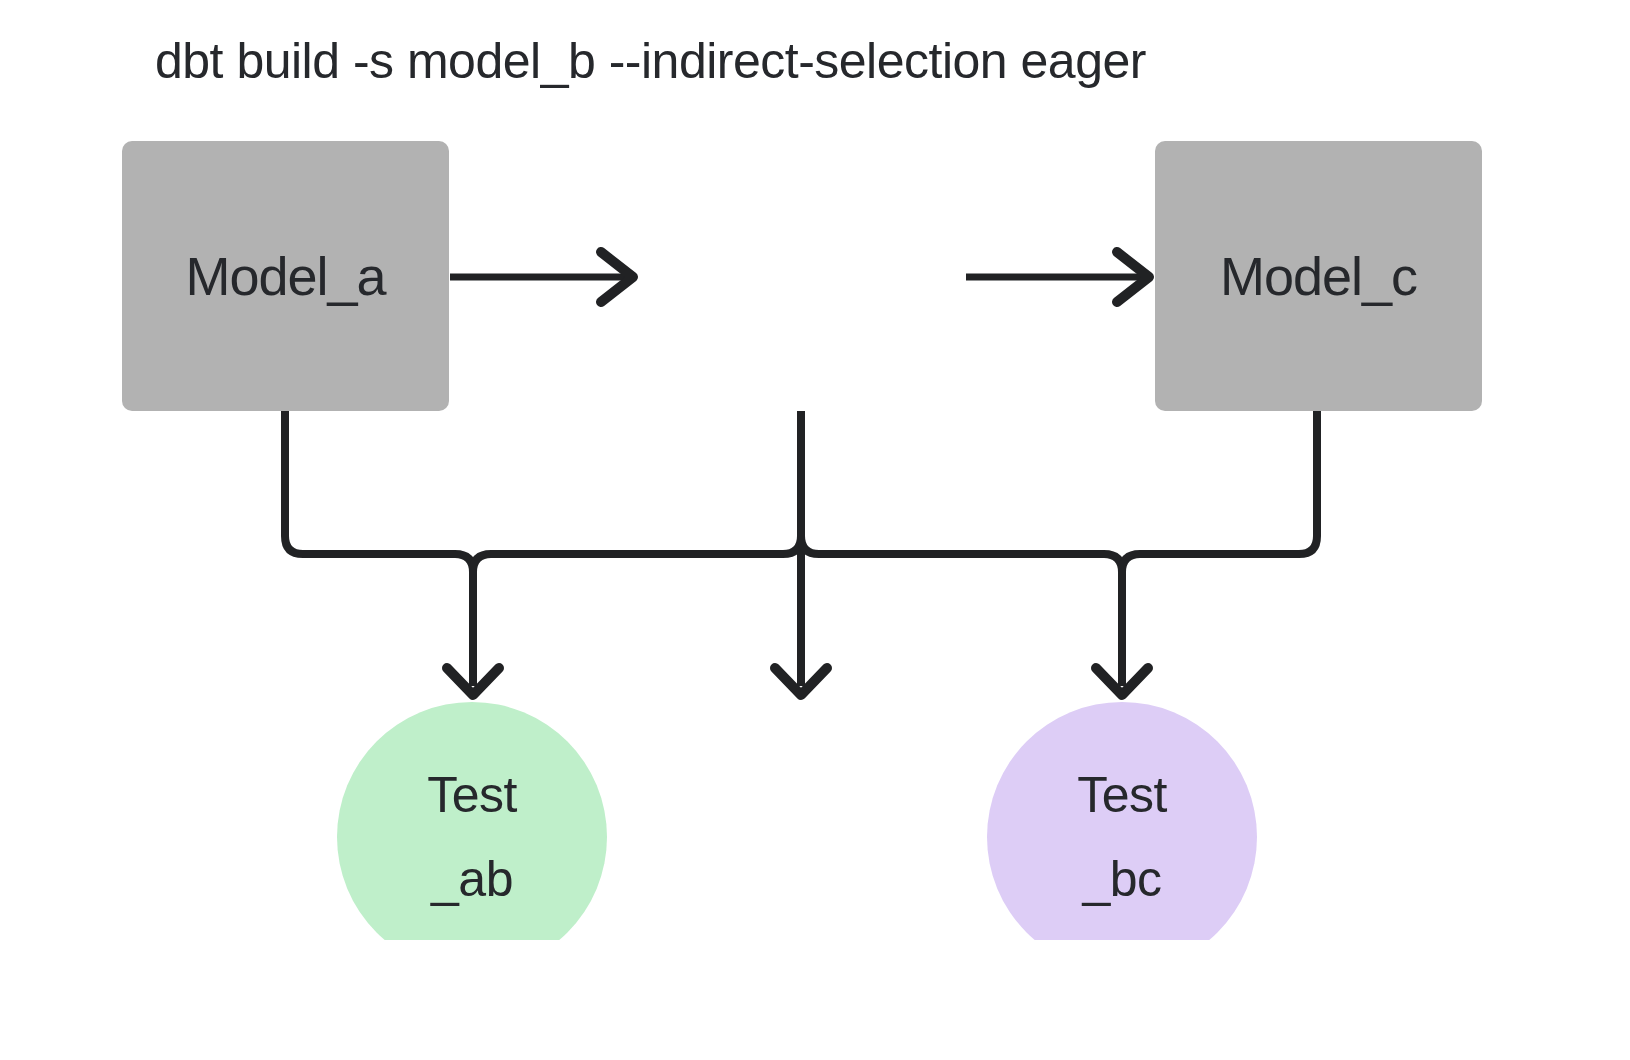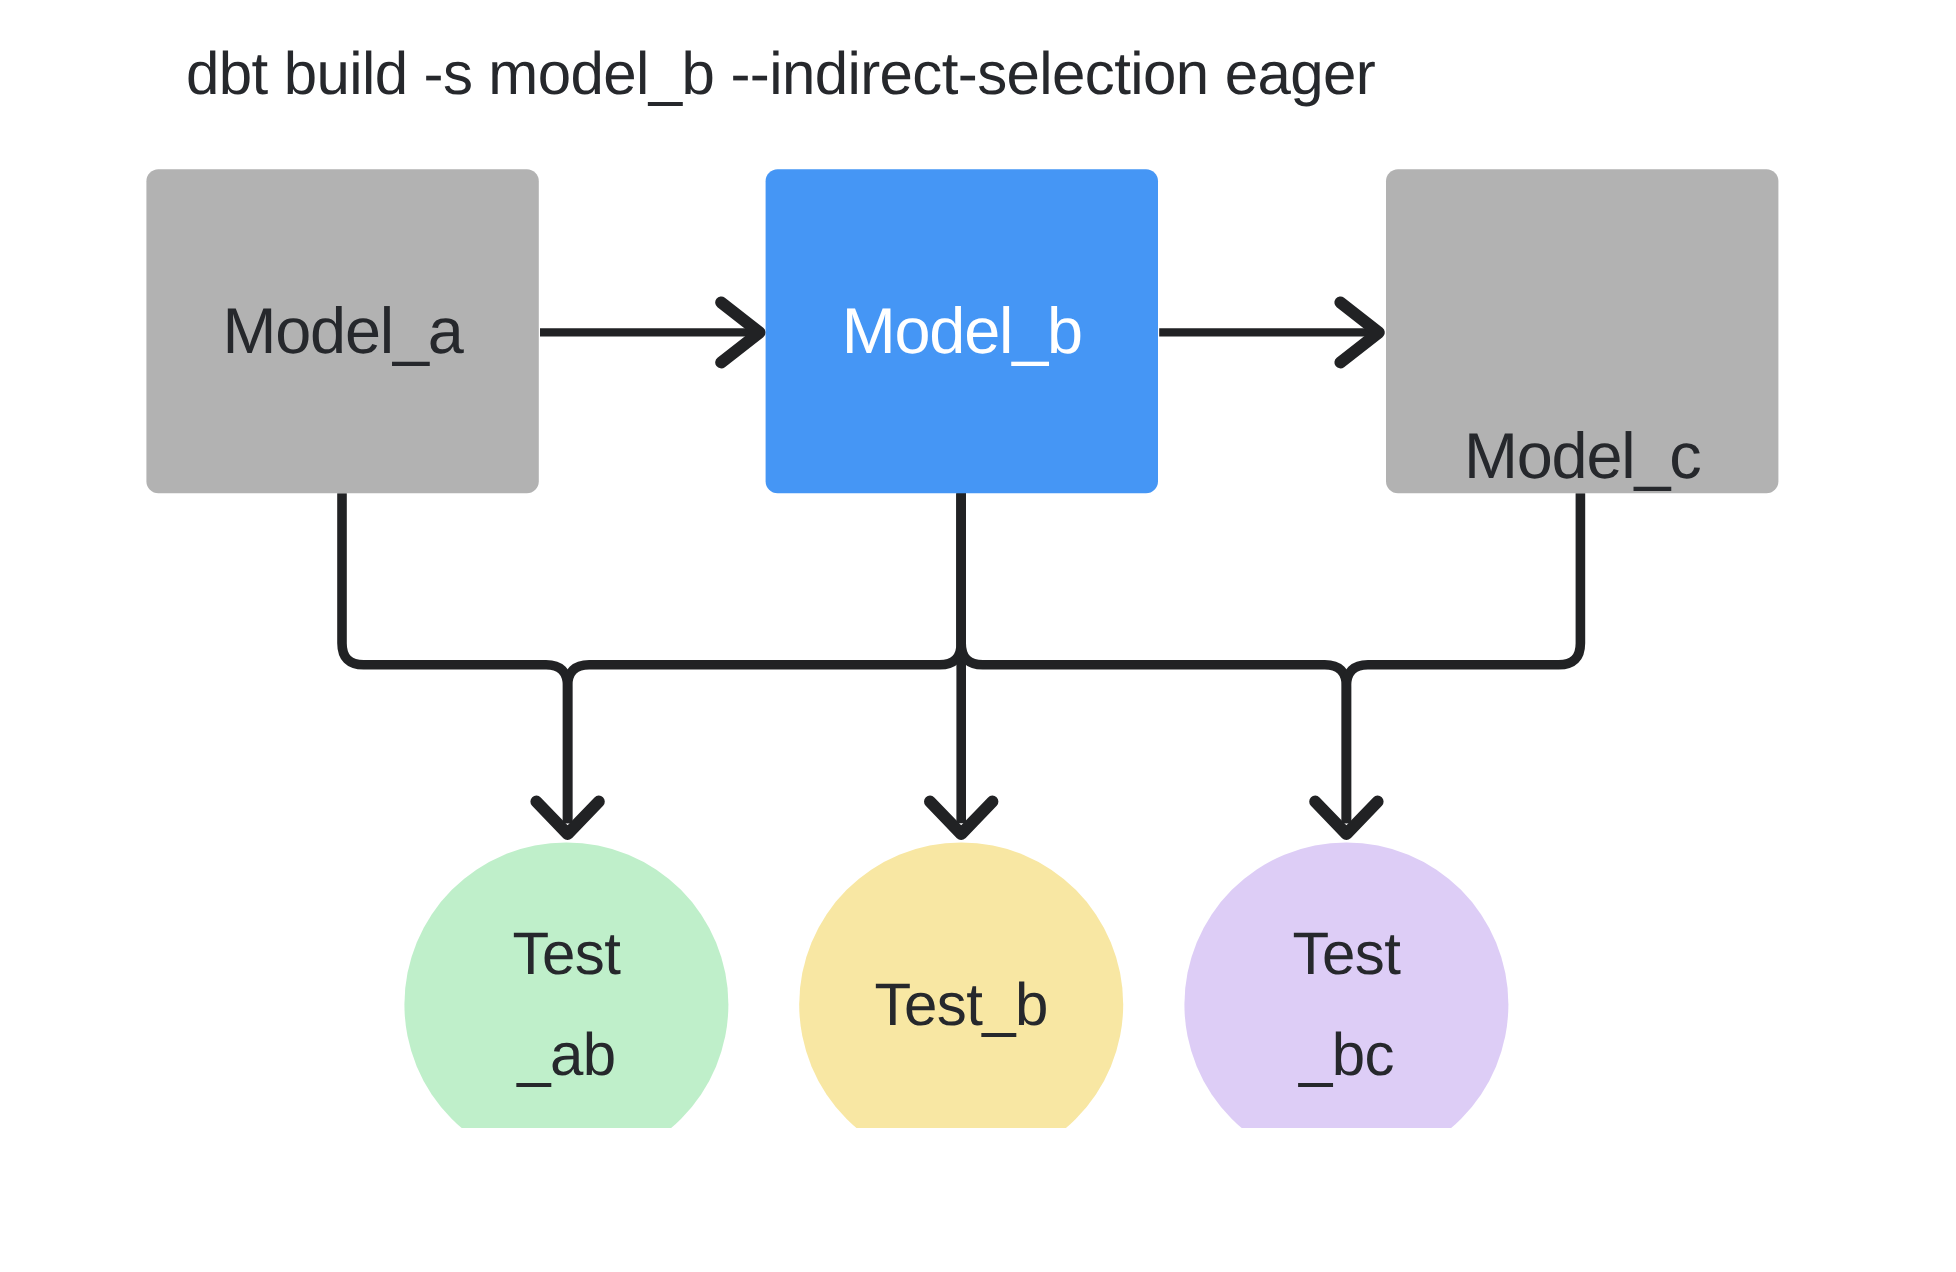--- a/index.html
+++ b/index.html
@@ -67,21 +67,21 @@
     display:flex;
     align-items:center;
     justify-content:center;
     font-size:54px;
     letter-spacing:-1px;
     color:var(--text_dark);
     background:var(--model_default);
   }
   .model-a{left:122px;text-align:right;}
   .model-b{left:638px; background:var(--model_selected); color:var(--text_light);}
-  .model-c{left:1155px;align-items:flex-end;}
+  .model-c{left:1155px;}
   .test{
     position:absolute;
     top:702px;
     width:270px;
     height:270px;
     border-radius:50%;
     display:flex;
     flex-direction:column;
     align-items:center;
     justify-content:center;
@@ -121,32 +121,26 @@
     <path class="edge" d="M1317 411 V536 Q1317 554 1299 554 H1140 Q1122 554 1122 572 V686"></path>
 
     <path class="chev" d="M447 668 L473 695 L499 668"></path>
     <path class="chev" d="M775 668 L801 695 L827 668"></path>
     <path class="chev" d="M1096 668 L1122 695 L1148 668"></path>
   </svg>
 
   <div class="model model-a">
     <span>Model_a</span>
   </div>
-  <div class="model model-b">
-    <span>Model_b</span>
-  </div>
   <div class="model model-c">
     <span>Model_c</span>
   </div>
 
   <div class="test test-ab">
     <span>Test</span>
     <span>_ab</span>
-  </div>
-  <div class="test test-b">
-    <span>Test_b</span>
   </div>
   <div class="test test-bc">
     <span>Test</span>
     <span>_bc</span>
   </div>
 
 </div>
 
 </body></html>

